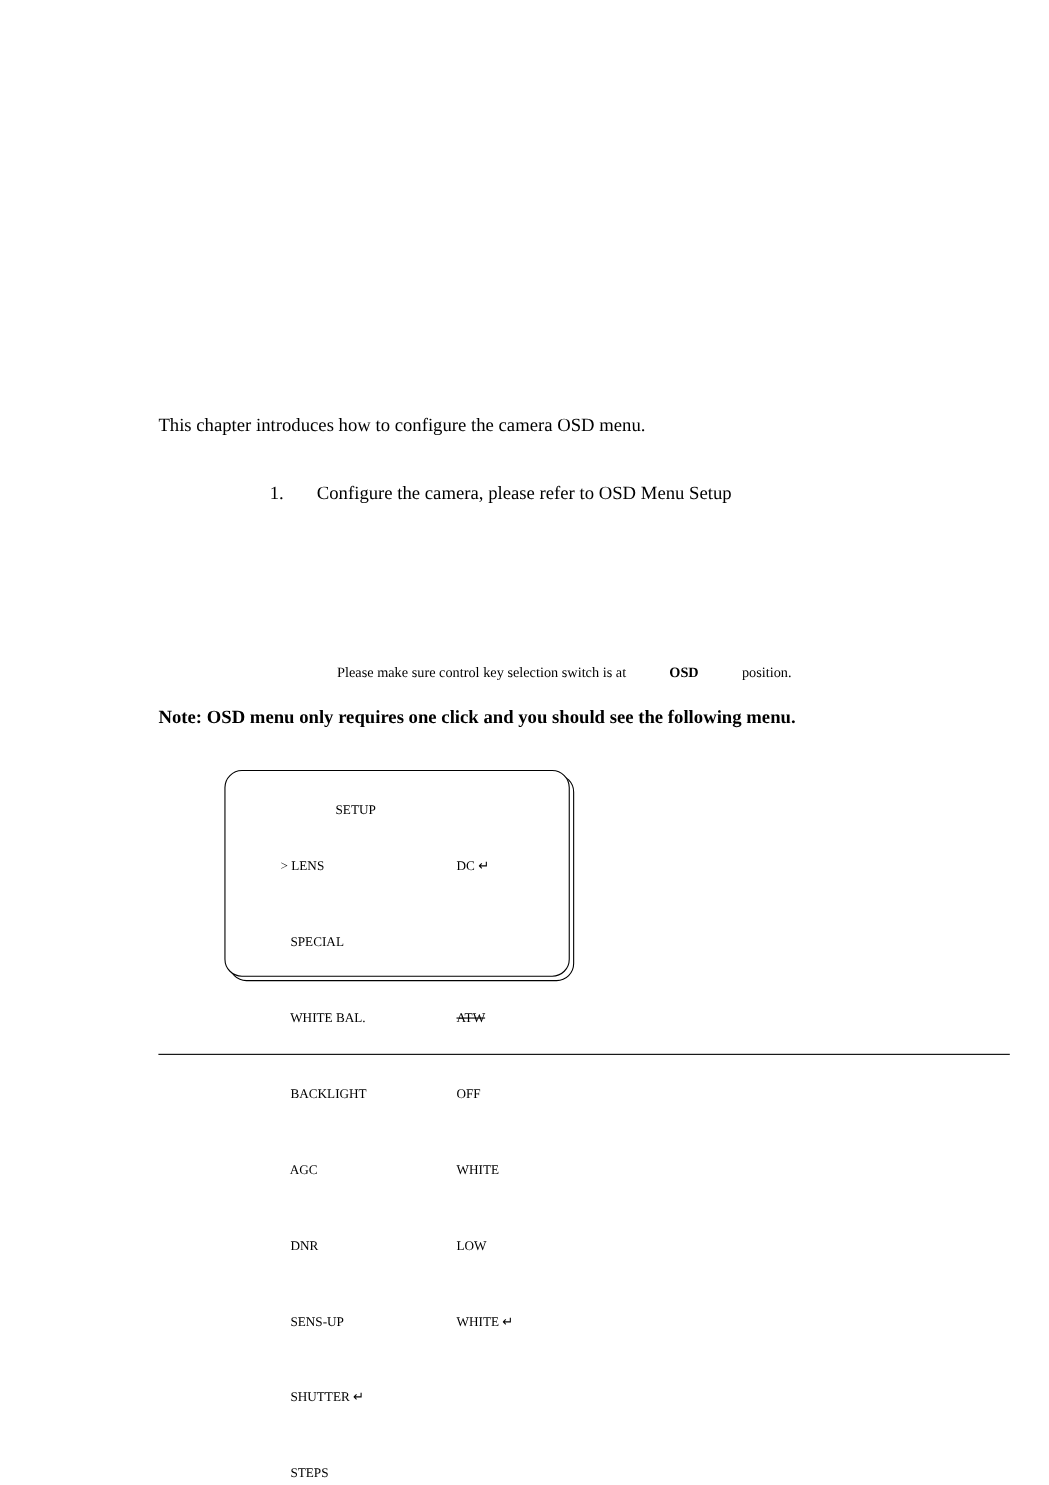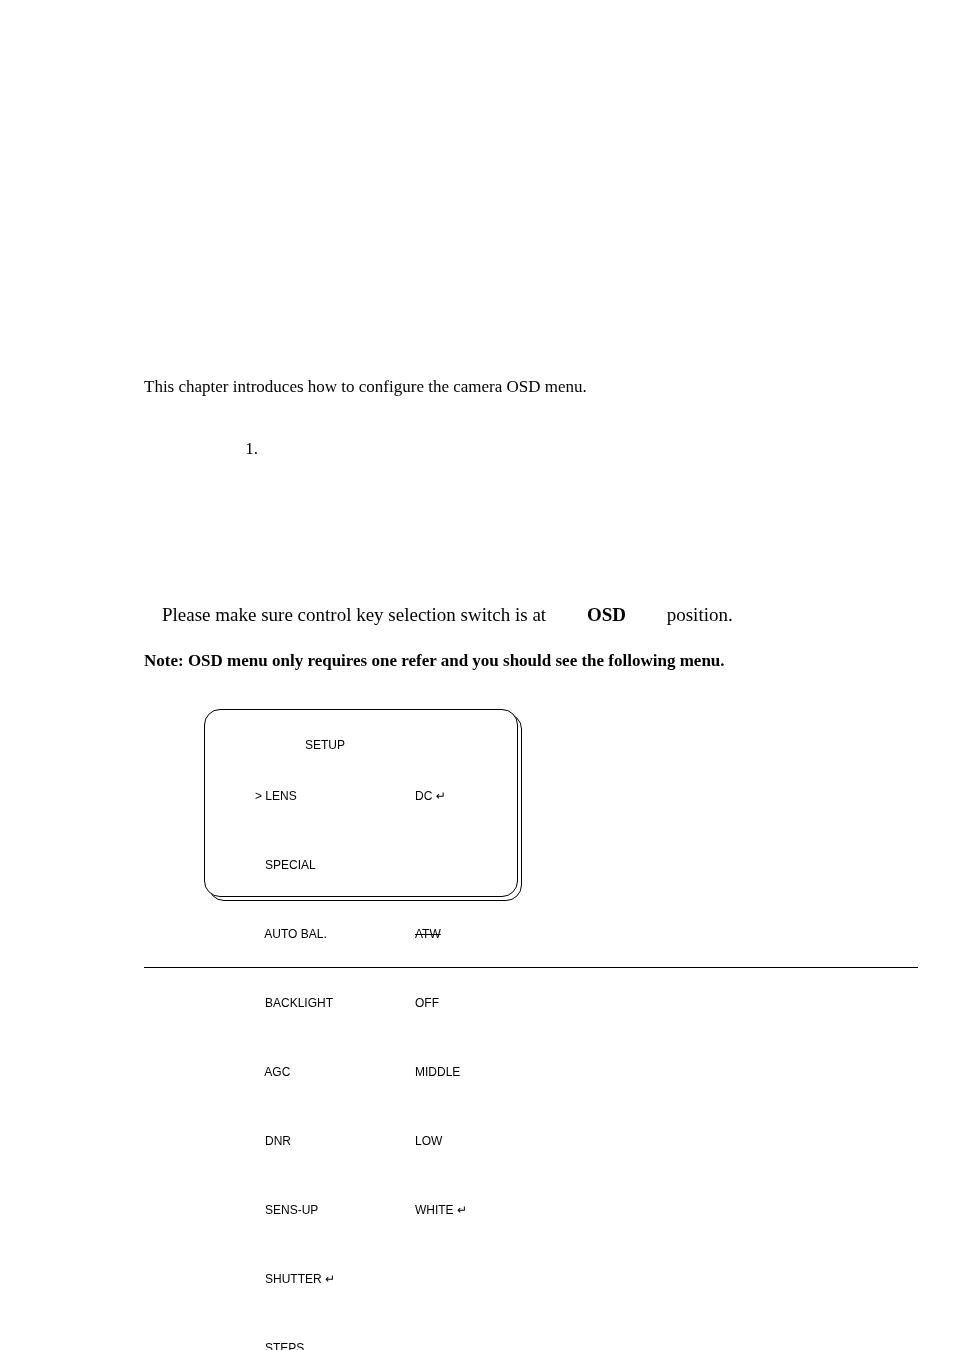--- a/index.html
+++ b/index.html
@@ -3,73 +3,74 @@
   <meta charset="utf-8">
   <style>
     * { box-sizing: border-box; margin: 18px; padding: 0; }
     html, body { width: 954px; height: 1350px; background: #fff; font-family: Georgia, 'Times New Roman', serif; color: #000; }
     .page { padding: 72px 72px 0 72px; }
     .intro { font-size: 17px; line-height: 1.5; margin-top: 248px; }
     .steps-word { font-size: 17px; line-height: 1.5; margin-top: 2px; }
     .list-row { display: flex; align-items: baseline; margin-top: 8px; margin-left: 88px; font-size: 17px; line-height: 1.5; }
     .list-num { width: 26px; text-align: right; margin-right: 12px; }
     .gap1 { height: 86px; }
-    .para2 { font-size: 19px; line-height: 1.5; }
+    .para2 { font-size: 13px; line-height: 1.5; text-align: center; }
     .note  { font-size: 17px; line-height: 1.5; font-weight: bold; margin-top: 2px; }
     .osd-wrap { position: relative; width: 318px; height: 192px; margin-top: 18px; margin-left: 60px; }
     .osd-shadow { position: absolute; left: 4px; top: 4px; width: 314px; height: 188px; border: 1px solid #000; border-radius: 16px; background: #fff; }
-    .osd-panel  { position: absolute; left: 0;  top: 0;  width: 314px; height: 188px; border: 1px solid #000; border-radius: 16px; background: #fff; padding: 10px 14px 10px 14px; font-family: Liberation Sans, sans-serif; font-size: 12px; line-height: 1.25; }
+    .osd-panel  { position: absolute; left: 0;  top: 0;  width: 314px; height: 188px; border: 1px solid #000; border-radius: 16px; background: #fff; padding: 10px 14px 10px 14px; font-family: Liberation Serif, serif; font-size: 12px; line-height: 1.25; }
     .osd-title { text-align: left; margin-left: 86px; margin-bottom: 6px; }
     .osd-row { display: flex; align-items: flex-end; }
     .osd-left { width: 124px; white-space: pre; }
     .osd-right { white-space: pre; }
     .strike { text-decoration: line-through; text-decoration-thickness: 1px; }
     .hr { border: none; border-top: 1px solid #000; margin-top: 84px; width: 100%; }
   </style>
 </head>
 <body>
 
 <div class="page">
 
   <p class="intro">This chapter introduces how to configure the camera OSD menu.</p>
 
   <div class="list-row">
     <span class="list-num">1.</span>
+    <span>Configure the camera, please refer to OSD Menu Setup</span>
   </div>
 
   <div class="gap1"></div>
 
   <p class="para2">
     <span>Please make sure control key selection switch is at </span><b>OSD</b><span> position.</span>
   </p>
-  <p class="note">Note: OSD menu only requires one refer and you should see the following menu.</p>
+  <p class="note">Note: OSD menu only requires one click and you should see the following menu.</p>
 
   <div class="osd-wrap">
     <div class="osd-shadow"></div>
     <div class="osd-panel">
       <div class="osd-title">SETUP</div>
       <div class="osd-row">
           <span class="osd-left">&gt; LENS</span>
           <span class="osd-right">DC ↵</span>
         </div>
       <div class="osd-row">
           <span class="osd-left">   SPECIAL</span>
           <span class="osd-right"></span>
         </div>
       <div class="osd-row">
-          <span class="osd-left">   AUTO BAL.</span>
+          <span class="osd-left">   WHITE BAL.</span>
           <span class="osd-right strike">ATW</span>
         </div>
       <div class="osd-row">
           <span class="osd-left">   BACKLIGHT</span>
           <span class="osd-right">OFF</span>
         </div>
       <div class="osd-row">
           <span class="osd-left">   AGC</span>
-          <span class="osd-right">MIDDLE</span>
+          <span class="osd-right">WHITE</span>
         </div>
       <div class="osd-row">
           <span class="osd-left">   DNR</span>
           <span class="osd-right">LOW</span>
         </div>
       <div class="osd-row">
           <span class="osd-left">   SENS-UP</span>
           <span class="osd-right">WHITE ↵</span>
         </div>
       <div class="osd-row">

